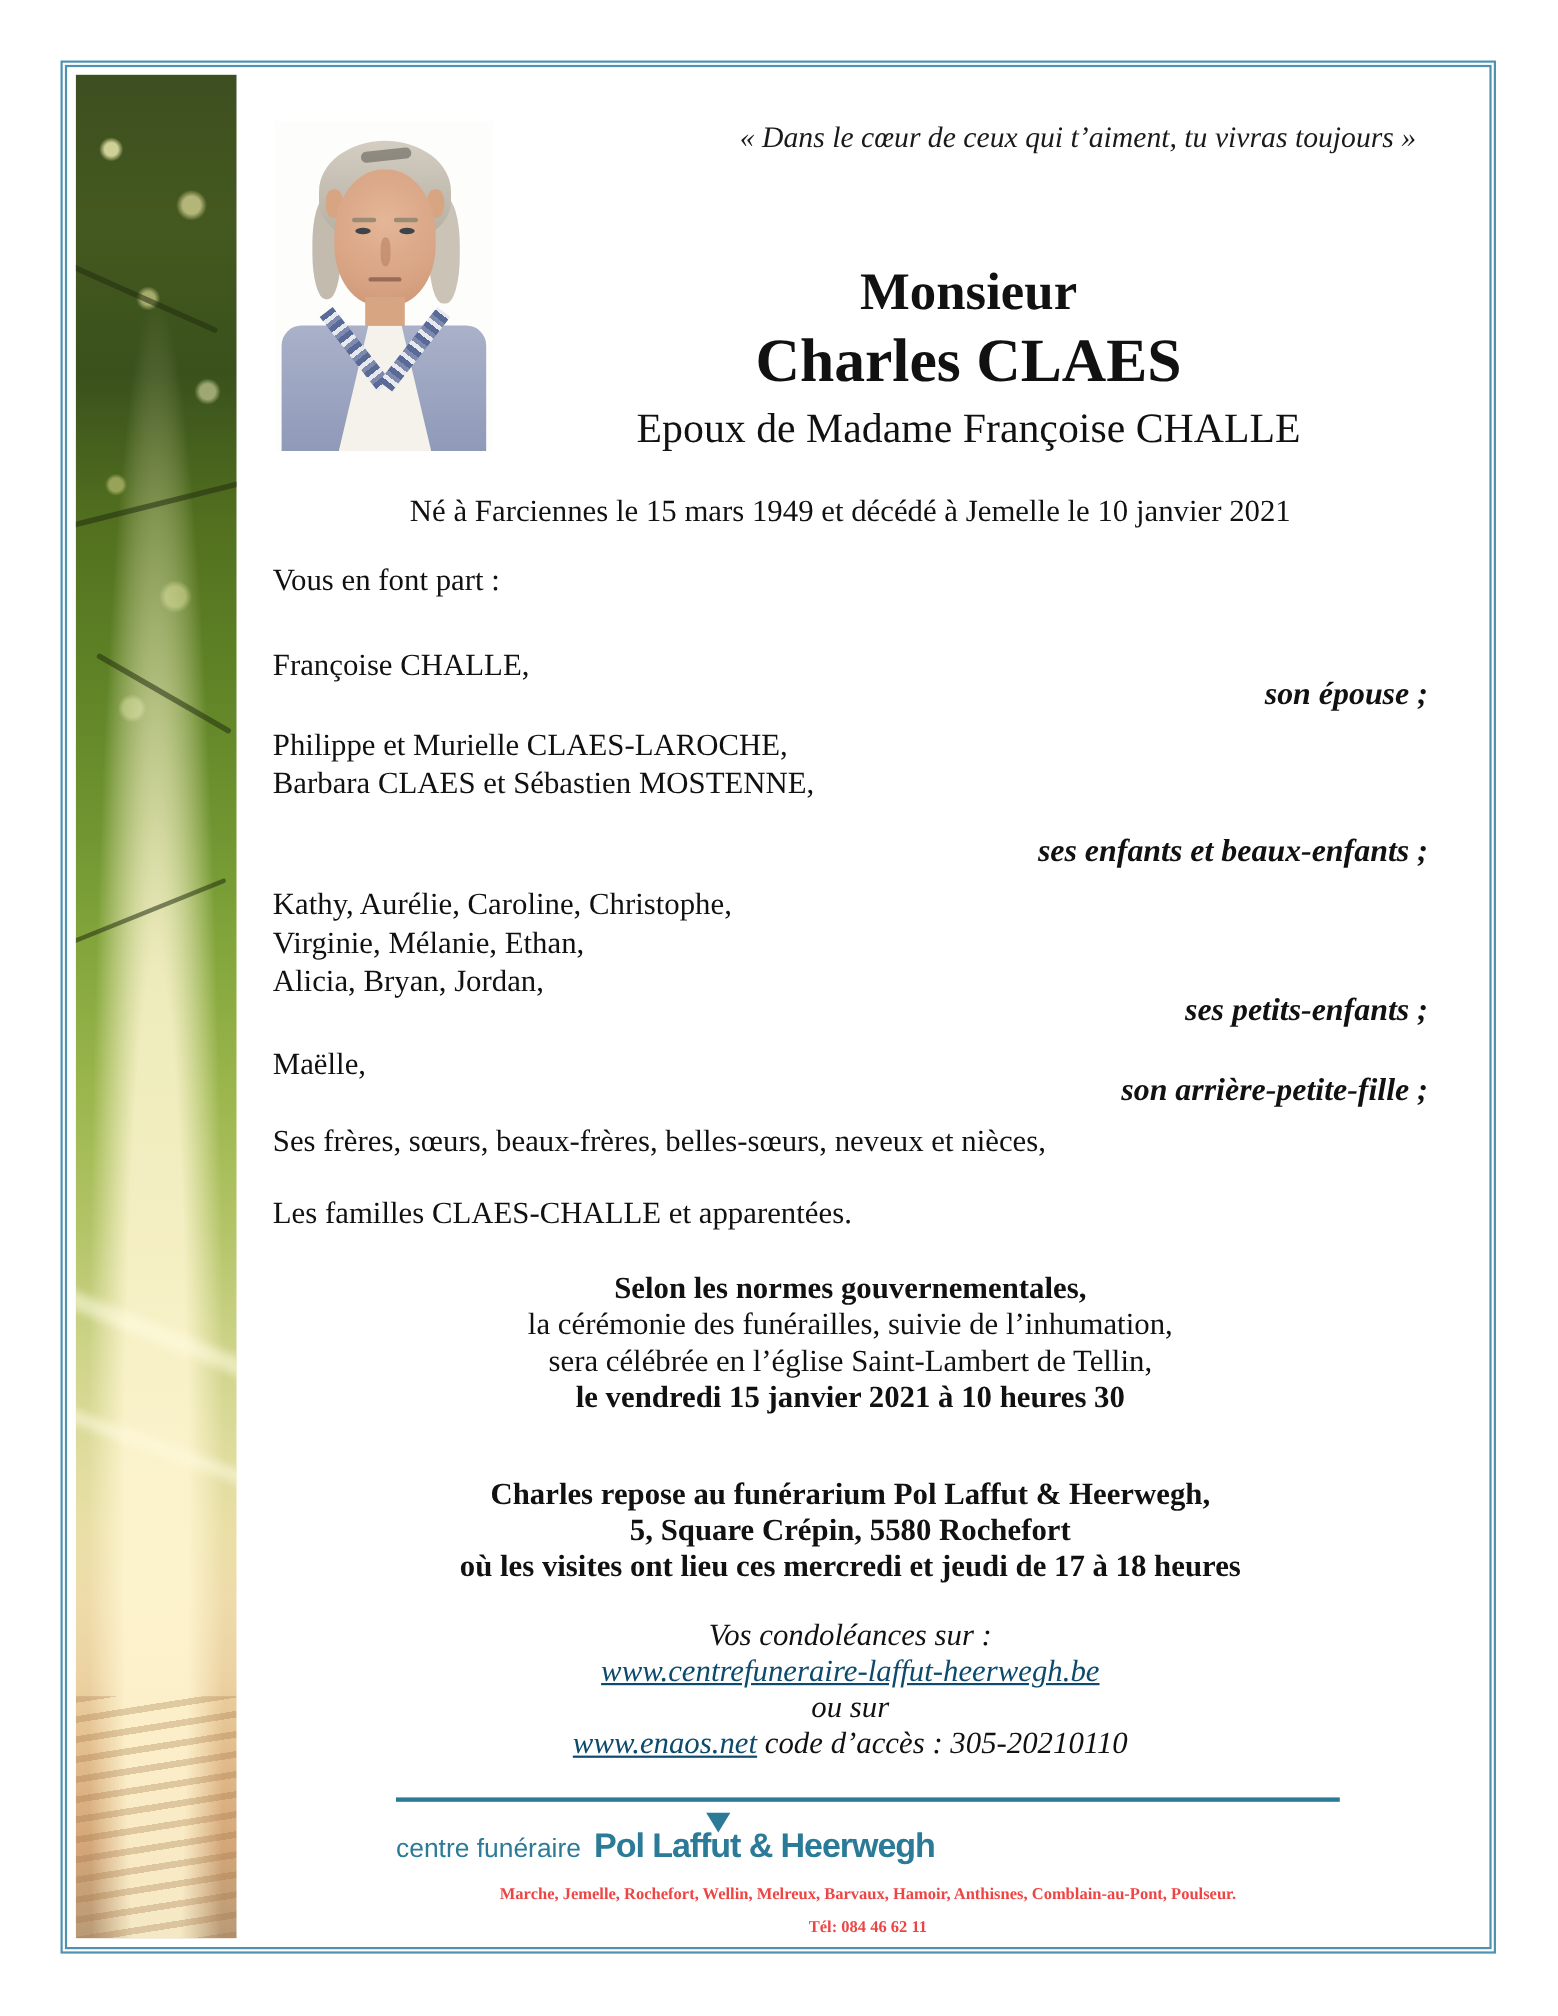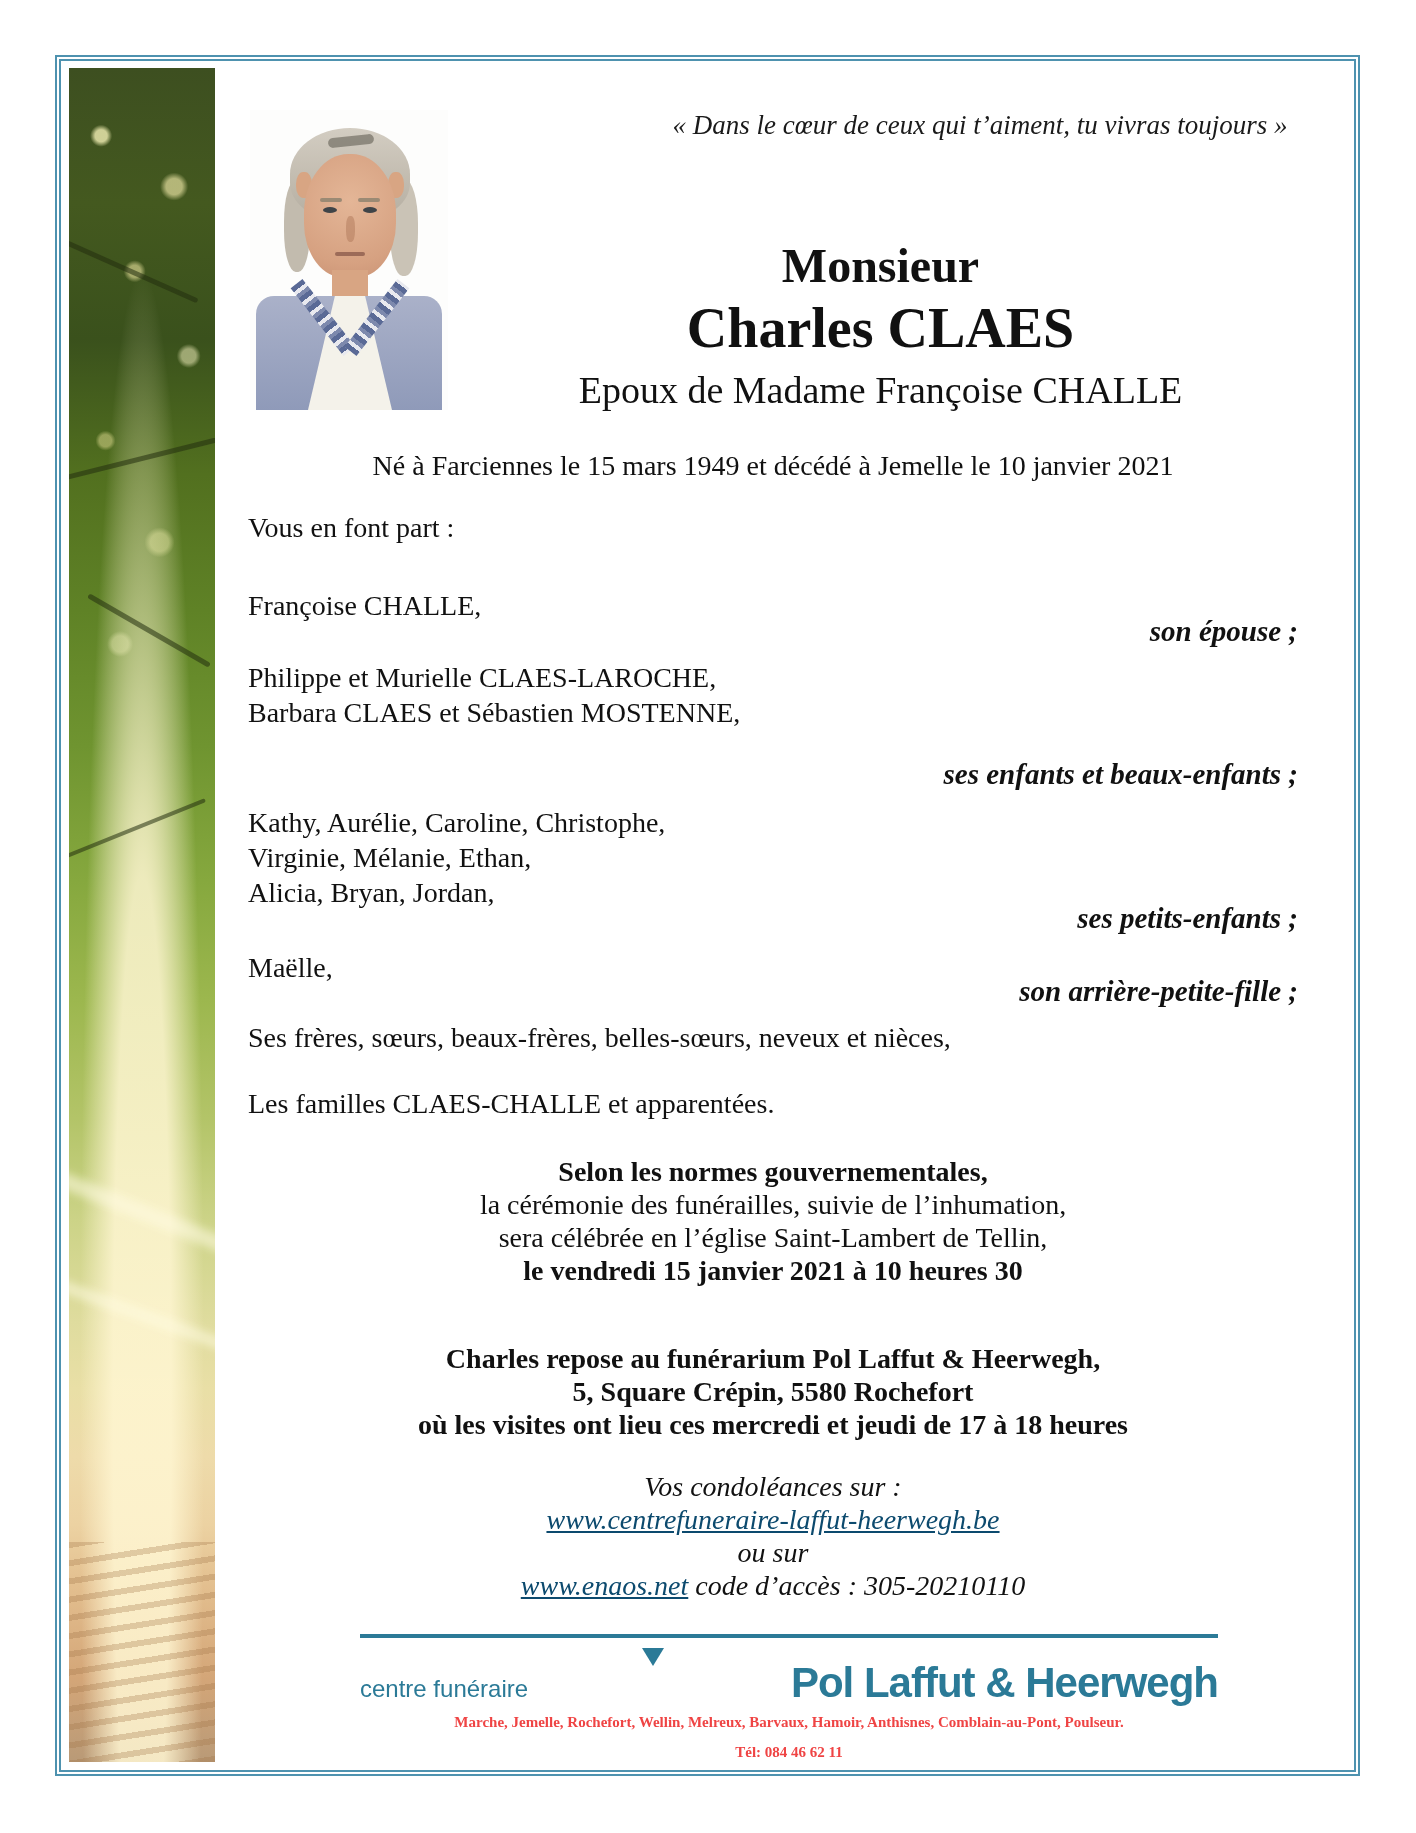--- a/index.html
+++ b/index.html
@@ -97,24 +97,24 @@
   .families{top:1088px;}
 
   .ceremony{top:1155px;line-height:33px;}
   .bold{font-weight:bold;}
   .repose{top:1342px;line-height:33px;font-weight:bold;}
   .condolences{top:1470px;line-height:33px;font-style:italic;}
   .condolences a{color:#0c4a6e;text-decoration:underline;}
 
   
   .footer-rule{left:360px;top:1634px;width:858px;height:4px;background:#2b7a97;}
-  .brand-row{left:360px;top:1662px;width:858px;display:flex;justify-content:space-between;
+  .brand-row{left:360px;top:1662px;width:858px;display:flex;justify-content:flex-start;
              align-items:baseline;gap:12px;color:#2b7a97;font-family:"Liberation Sans", sans-serif;}
   .brand-prefix{font-size:24px;}
-  .brand-name{font-size:42px;font-weight:bold;letter-spacing:-1px;line-height:1;}
+  .brand-name{font-size:31px;font-weight:bold;letter-spacing:-1px;line-height:1;}
   .logo-tri{left:642px;top:1648px;width:0;height:0;
             border-left:11px solid transparent;border-right:11px solid transparent;
             border-top:18px solid #2b7a97;}
   .footer-text{left:360px;width:858px;text-align:center;color:#ef4444;
                font-weight:bold;font-size:15px;}
   .locations{top:1714px;}
   .phone{top:1744px;}
 </style>
 </head>
 <body>

